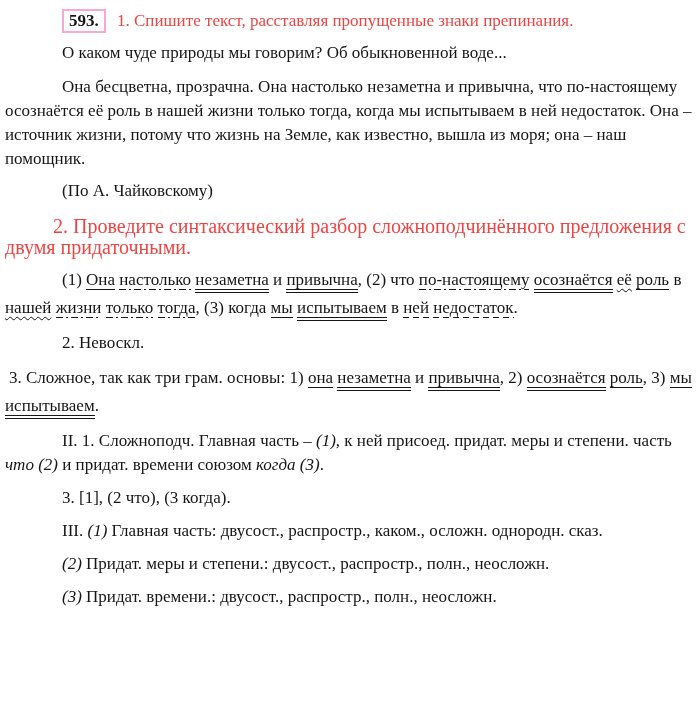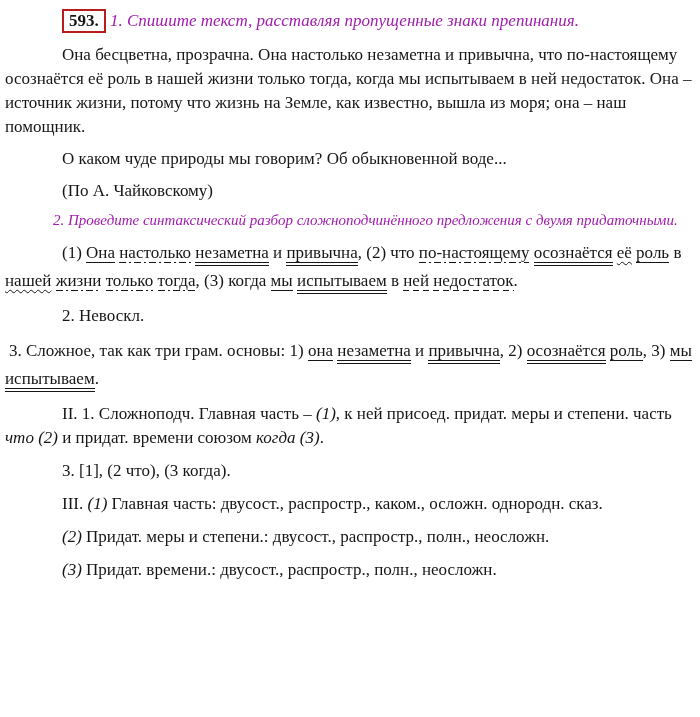--- a/index.html
+++ b/index.html
@@ -16,28 +16,29 @@
   p { margin: 0; }
   .para {
     font-size: 17px;
     line-height: 24px;
     text-indent: 57px;
     text-align: left;
   }
   .header { margin-top: 3px; padding-left: 57px; text-indent: 0; font-size: 17px; line-height: 25px; }
   .num-box {
     display: inline-block;
-    border: 2px solid #b91c1c;
+    border: 2px solid #f9a8d4;
     font-weight: bold;
     font-size: 17px;
     padding: 0 5px 1px 5px;
+    margin-right: 7px;
     line-height: 19px;
   }
-  .muted { color: #a21caf; font-style: italic; }
-  .task2 { font-size: 15px; line-height: 21px; text-indent: 48px; margin-top: 7px; }
+  .muted { color: #ef4444; }
+  .task2 { font-size: 20px; line-height: 21px; text-indent: 48px; margin-top: 13px; }
 
   .mt-a { margin-top: 10px; }
   .mt-b { margin-top: 8px; }
   .mt-c { margin-top: 9px; }
 
   .parsed { line-height: 28px; }
   .noindent { text-indent: 4px; }
 
   
   .u-solid { border-bottom: 1.5px solid #161616; }
@@ -69,23 +70,23 @@
 </head>
 <body>
 
 <div class="page">
 
   <p class="header">
     <span class="num-box">593.</span>
     <span class="muted">1. Спишите текст, расставляя пропущенные знаки препинания.</span>
   </p>
 
+  <p class="para mt-b">О каком чуде природы мы говорим? Об обыкновенной воде...</p>
+
   <p class="para mt-a">Она бесцветна, прозрачна. Она настолько незаметна и привычна, что по-настоящему осознаётся её роль в нашей жизни только тогда, когда мы испытываем в ней недостаток. Она – источник жизни, потому что жизнь на Земле, как известно, вышла из моря; она – наш помощник.</p>
-
-  <p class="para mt-b">О каком чуде природы мы говорим? Об обыкновенной воде...</p>
 
   <p class="para mt-b">(По А. Чайковскому)</p>
 
   <p class="para muted task2">2. Проведите синтаксический разбор сложноподчинённого предложения с двумя придаточными.</p>
 
   <p class="para parsed mt-b"><span>(1) </span><span class="u-solid">Она</span><span> </span><span class="u-dashdot">настолько</span><span> </span><span class="u-double">незаметна</span><span> и </span><span class="u-double">привычна</span><span>, (2) что </span><span class="u-dashdot">по-настоящему</span><span> </span><span class="u-double">осознаётся</span><span> </span><span class="u-wavy">её</span><span> </span><span class="u-solid">роль</span><span> в </span><span class="u-wavy">нашей</span><span> </span><span class="u-dashdot">жизни</span><span> </span><span class="u-dashdot">только</span><span> </span><span class="u-dashdot">тогда</span><span>, (3) когда </span><span class="u-solid">мы</span><span> </span><span class="u-double">испытываем</span><span> в </span><span class="u-dashed">ней</span><span> </span><span class="u-dashed">недостаток</span><span>.</span></p>
 
 
   <p class="para mt-c">2. Невоскл.</p>
 

